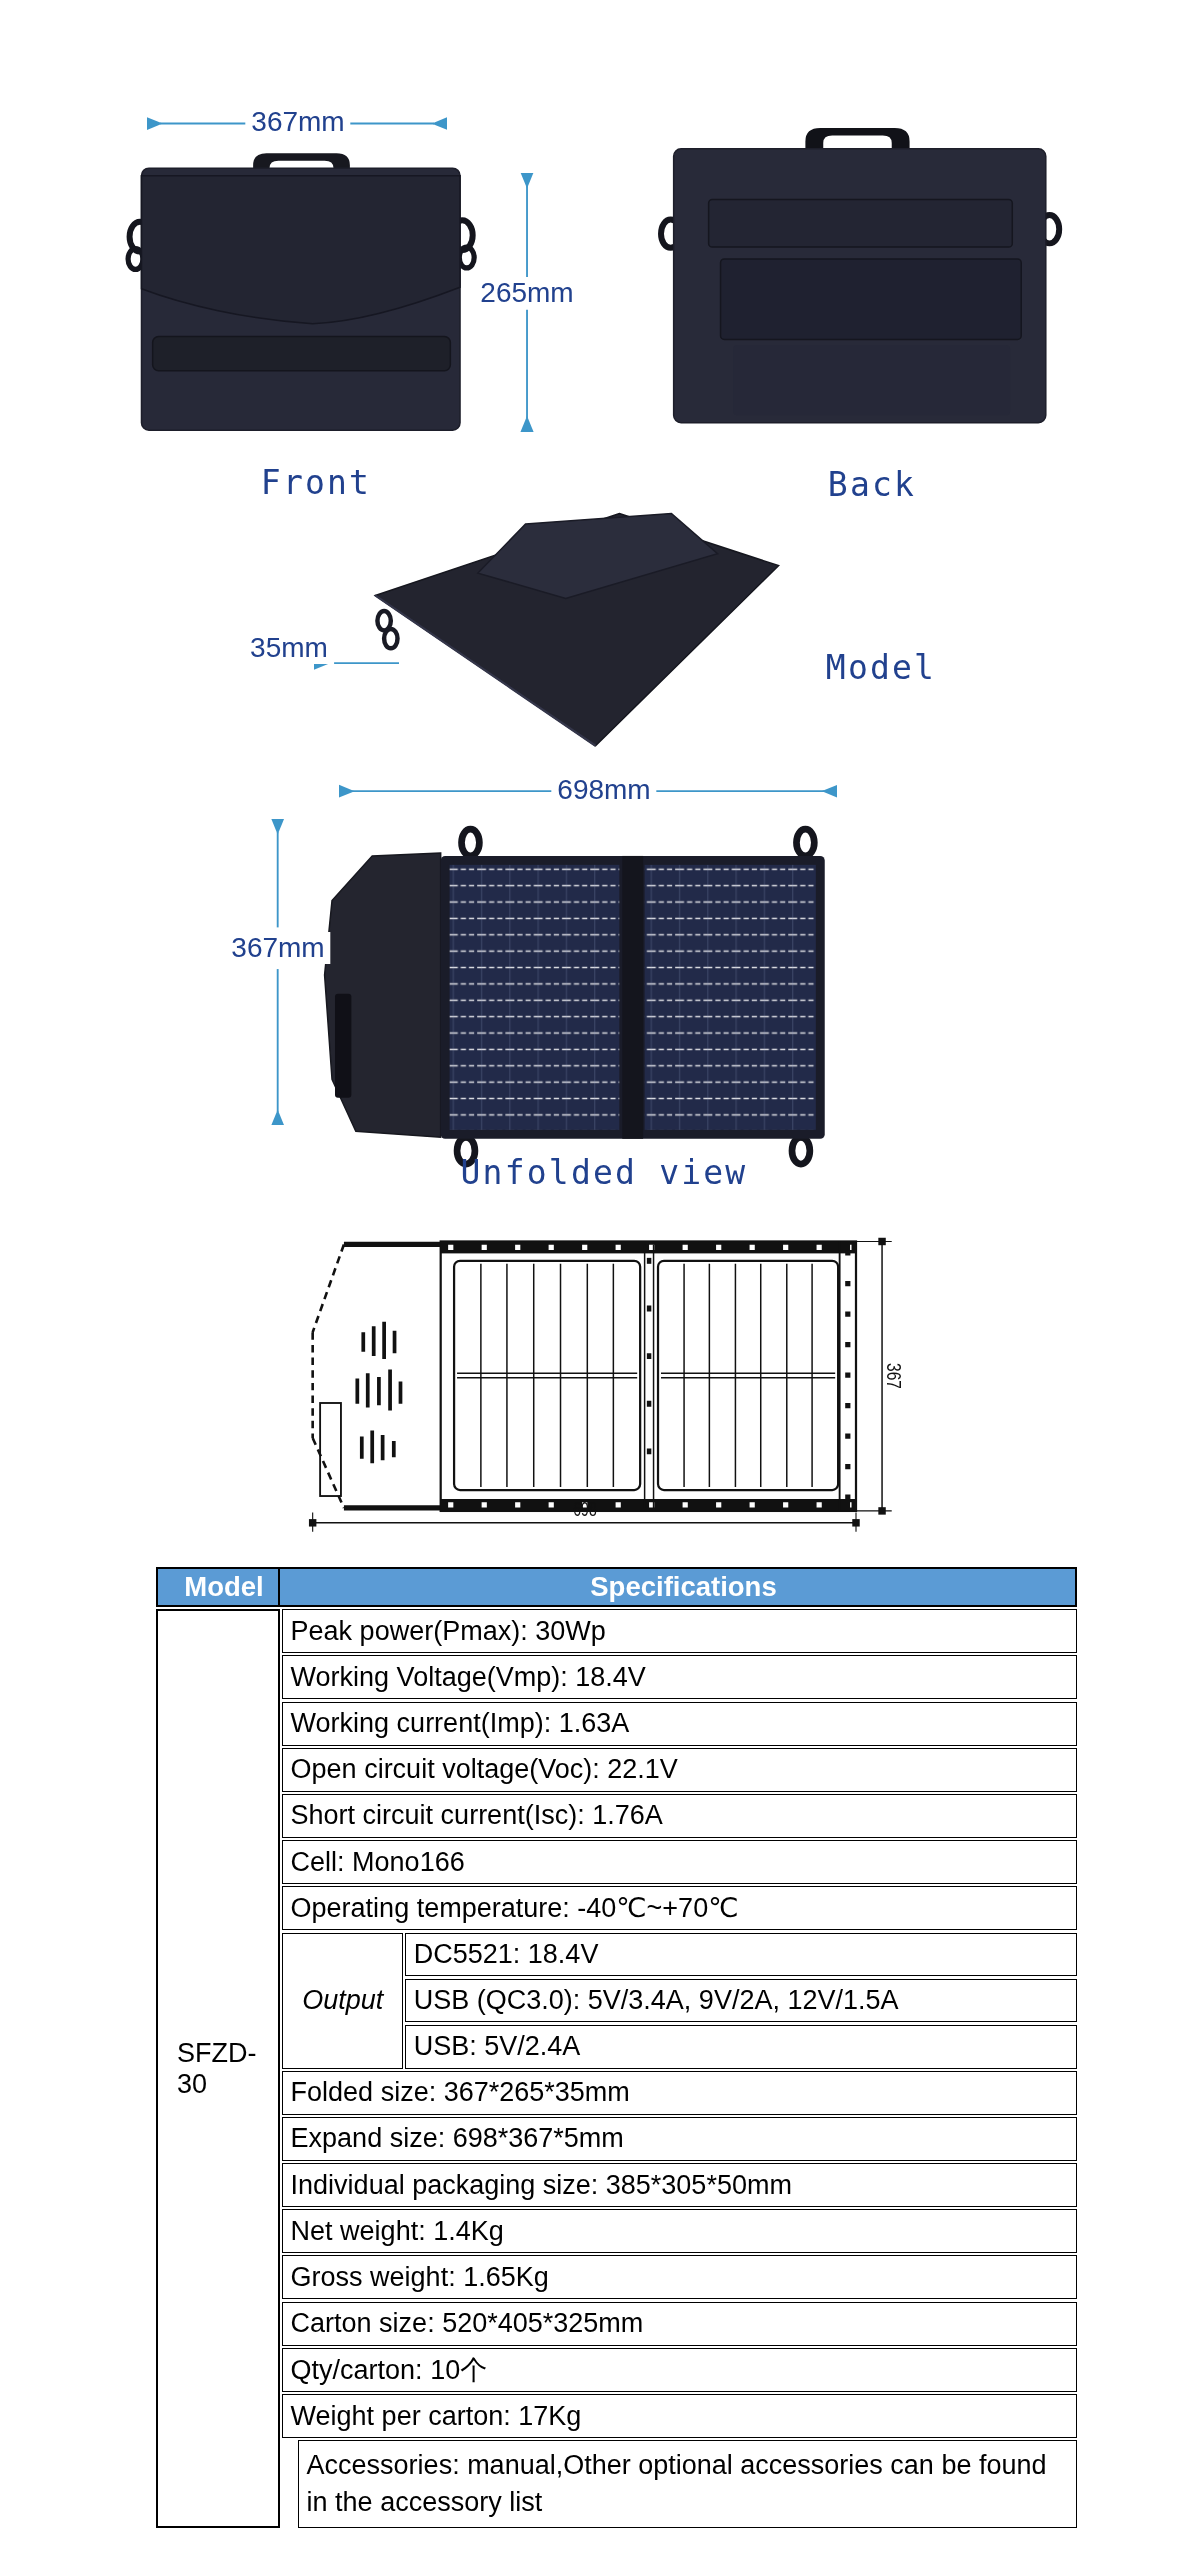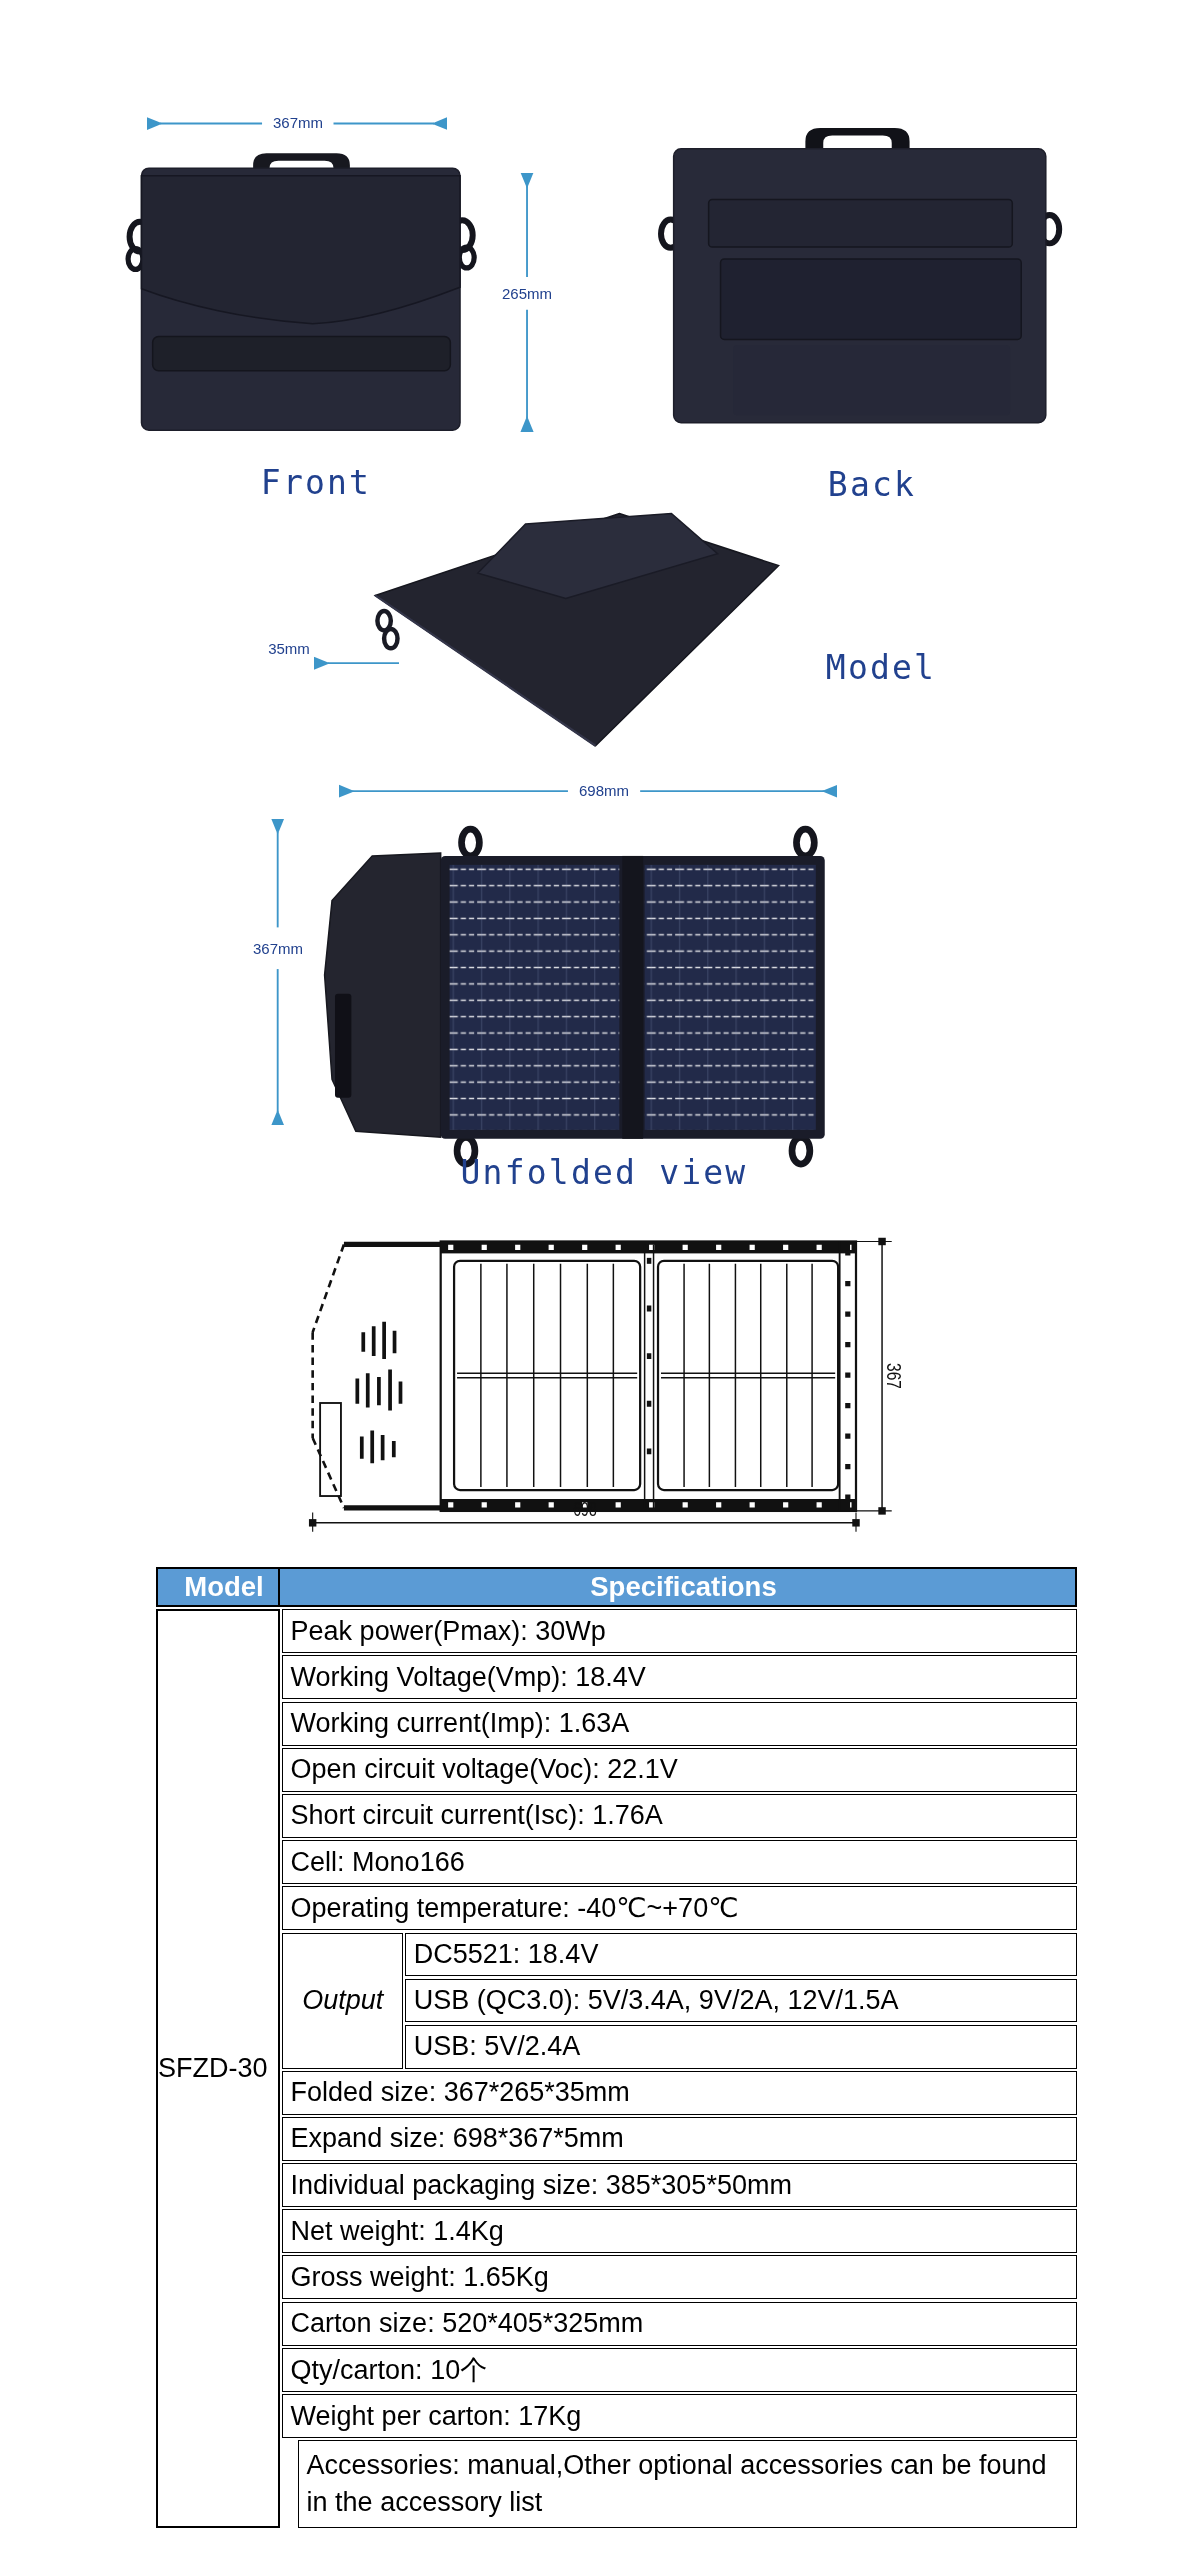--- a/index.html
+++ b/index.html
@@ -1,31 +1,31 @@
 <!DOCTYPE html>
 <html style="font-size:12px"><head>
 <meta charset="utf-8">
 <style>
   html,body{margin:0;padding:0;background:#ffffff;}
   body{width:1191px;height:2576px;position:relative;font-family:"Liberation Sans","DejaVu Sans",sans-serif;}
   *{box-sizing:border-box;}
   #canvas{position:absolute;left:0;top:0;width:1191px;height:2576px;}
   .abs{position:absolute;}
   
-  .dimtext{color:#21418e;font-size:15px;font-weight:500;white-space:nowrap;transform:translate(-50%,-50%);background:#fff;padding:0 6px;}
+  .dimtext{color:#21418e;font-size:28px;font-weight:500;white-space:nowrap;transform:translate(-50%,-50%);background:#fff;padding:0 6px;}
   .viewlabel{color:#21418e;font-size:33px;font-family:"DejaVu Sans Mono","Liberation Mono",monospace;letter-spacing:2.2px;white-space:nowrap;transform:translate(-50%,-50%);}
   .cadtext{color:#111;font-size:19.4px;white-space:nowrap;}
   
   #spec-table{position:absolute;left:156px;top:1567px;width:921px;}
   .thead{display:flex;height:40px;}
   .th{background:#5b9bd5;color:#fff;font-size:27.5px;font-weight:bold;display:flex;align-items:center;justify-content:center;border:2.2px solid #000;padding-left:12px;}
   .th-model{width:124px;}
   .th-spec{flex:1;border-left:0;}
   .tbody{display:flex;column-gap:2.2px;margin-top:2.2px;}
-  .model-cell{width:124px;border:2.2px solid #000;display:flex;align-items:center;font-size:27px;padding-left:0;}
+  .model-cell{width:124px;border:2.2px solid #000;display:flex;align-items:center;font-size:27px;padding-left:19px;}
   .rows-col{flex:1;display:flex;flex-direction:column;row-gap:2.2px;justify-content:space-between;}
   .spec-row{height:44px;border:1.5px solid #000;display:flex;align-items:center;font-size:27px;padding-left:7.4px;white-space:nowrap;}
   .out-group{display:flex;column-gap:2.2px;height:136px;}
   .out-label{width:121px;border:1.5px solid #000;display:flex;align-items:center;justify-content:center;font-size:27px;font-style:italic;}
   .out-rows{flex:1;display:flex;flex-direction:column;row-gap:2.2px;}
   .acc-row{height:88px;border:1.5px solid #000;display:flex;align-items:center;font-size:27px;line-height:1.38;padding:3px 10.4px 3px 7.4px;margin-left:16px;}
 </style>
 </head>
 <body>
 

